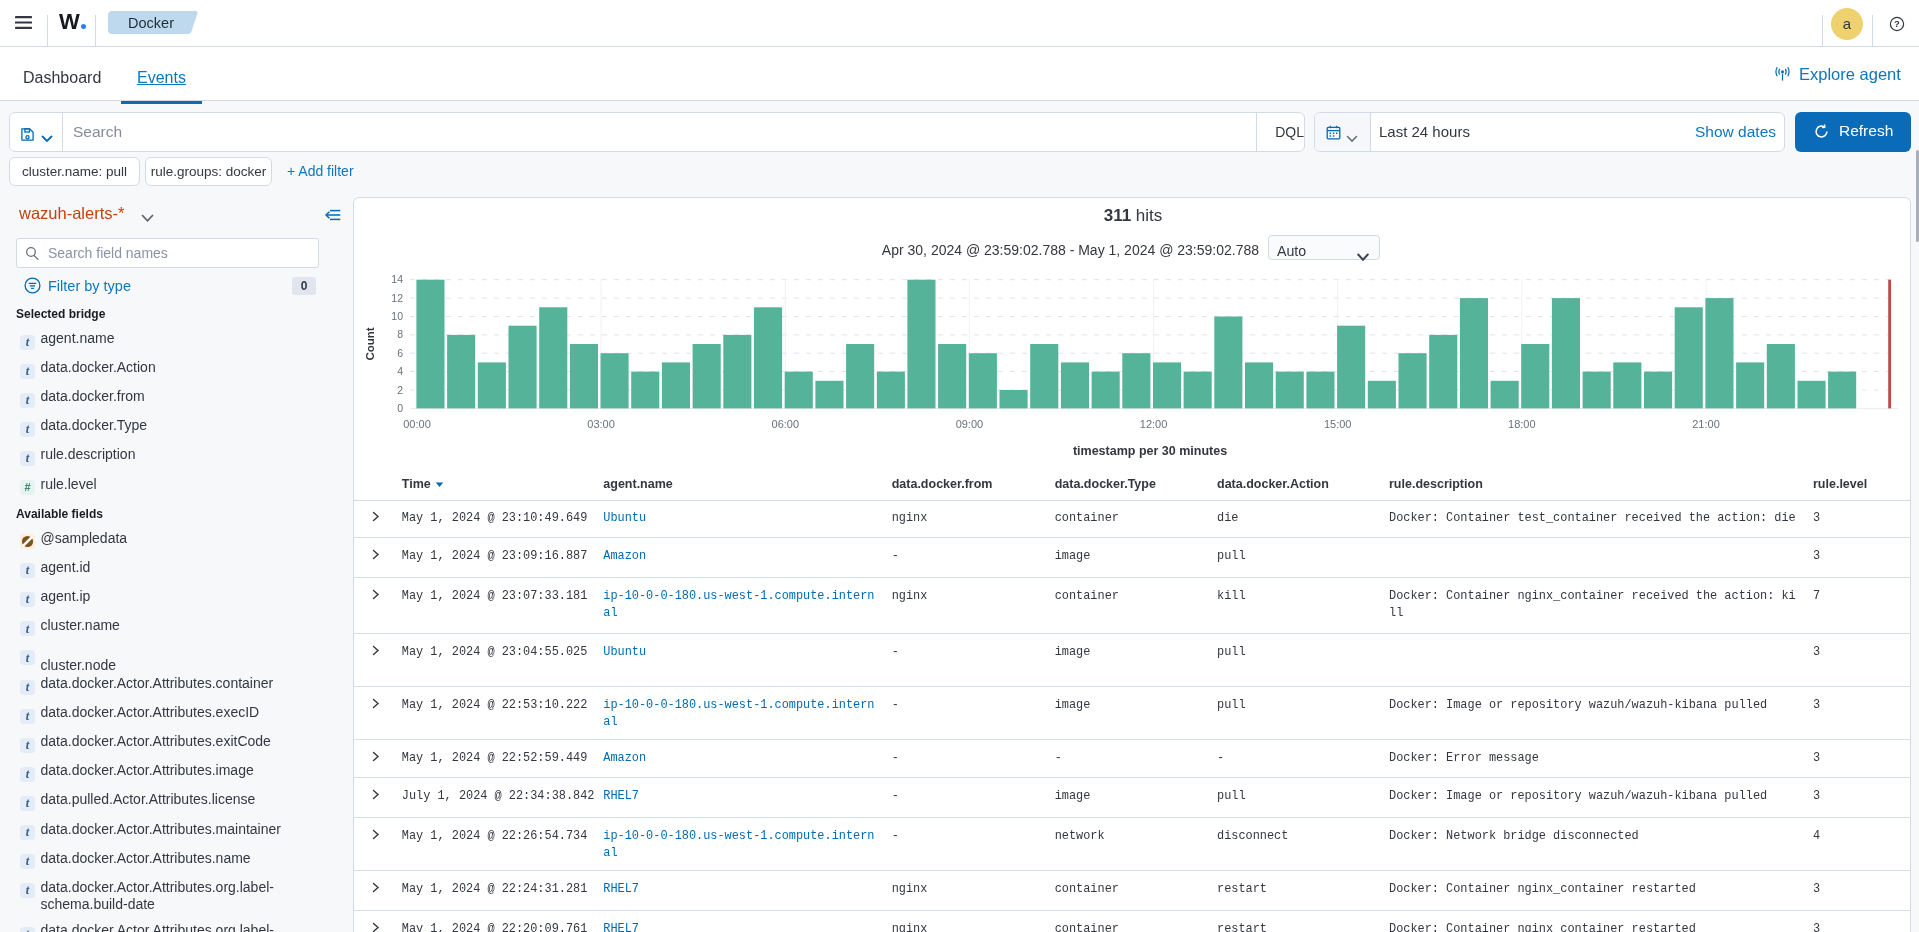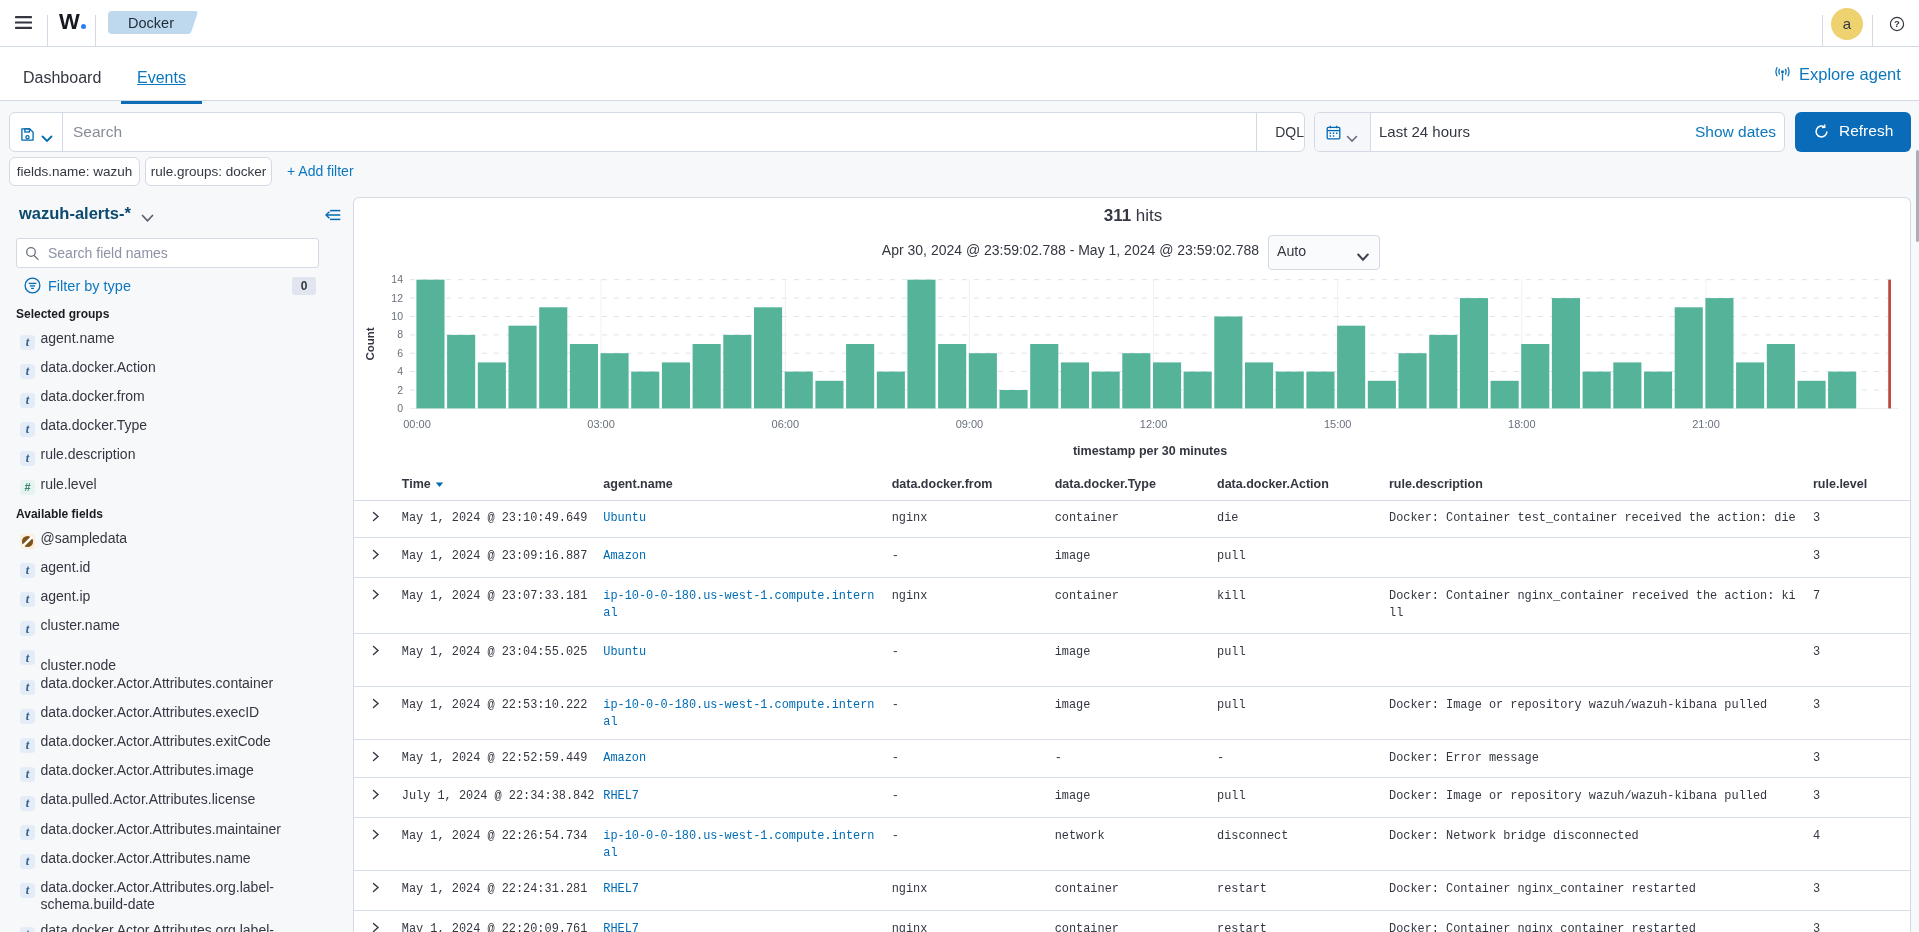--- a/index.html
+++ b/index.html
@@ -118,27 +118,27 @@
   <div class="abs" style="right:8px;top:10px;font-size:15.5px;color:#0c77be">Show dates</div>
 </div>
 <div class="abs" style="left:1795px;top:112px;width:116px;height:40px;background:#0a6cb8;border-radius:6px">
   <div class="abs" style="left:19px;top:12px"><svg width="15" height="15" viewBox="0 0 15 15" fill="none" stroke="#fff" stroke-width="1.5">
         <path d="M12.9 7.5 A5.4 5.4 0 1 1 10.5 3"></path>
         <path d="M10.7 0.6 L10.8 3.4 L8 3.5" stroke-width="1.3"></path>
       </svg></div>
   <div class="abs" style="left:44px;top:10px;font-size:15.5px;color:#fff">Refresh</div>
 </div>
 
-<div class="chip" style="left:9px;width:131px">fields.name: wazuh</div>
+<div class="chip" style="left:9px;width:131px">cluster.name: pull</div>
 <div class="chip" style="left:145px;width:127px">rule.groups: docker</div>
 <div class="abs" style="left:287px;top:163px;font-size:14px;color:#0c77be">+ Add filter</div>
 
 <div id="content">
   <div id="sidebar">
-    <div class="abs" style="left:19px;top:8px;font-size:16.5px;font-weight:bold;color:#0c4a6e">wazuh-alerts-*</div>
+    <div class="abs" style="left:19px;top:8px;font-size:16.5px;font-weight:normal;color:#c2410c">wazuh-alerts-*</div>
     <div class="abs" style="left:141px;top:13px"><svg width="13" height="9" viewBox="0 0 13 9" fill="none">
           <path d="M1.5 1.5 L6.5 6.8 L11.5 1.5" stroke="#5a606b" stroke-width="1.7" stroke-linecap="round"></path>
         </svg></div>
     <div class="abs" style="left:325px;top:11px"><svg width="16" height="12" viewBox="0 0 16 12" fill="none" stroke="#006bb4" stroke-width="1.5">
           <line x1="5" y1="1.6" x2="15.3" y2="1.6"></line>
           <line x1="1" y1="6" x2="15.3" y2="6"></line>
           <path d="M4.4 2.7 L1 6 L4.4 9.3"></path>
           <line x1="5" y1="10.4" x2="15.3" y2="10.4"></line>
         </svg></div>
     <div class="inputbox" style="left:16px;top:42px;width:303px;height:30px;border-radius:3px">
@@ -150,21 +150,21 @@
     </div>
     <div class="abs" style="left:24px;top:81px"><svg width="17" height="17" viewBox="0 0 17 17" fill="none" stroke="#006bb4" stroke-width="1.3">
           <circle cx="8.5" cy="8.5" r="7.4"></circle>
           <line x1="4.7" y1="6.4" x2="12.3" y2="6.4"></line>
           <line x1="5.9" y1="8.9" x2="11.1" y2="8.9"></line>
           <line x1="7.1" y1="11.4" x2="9.9" y2="11.4"></line>
         </svg></div>
     <div class="abs" style="left:48px;top:82px;font-size:14.5px;color:#0c77be">Filter by type</div>
     <div class="abs" style="left:292px;top:81px;width:24px;height:18px;background:#e0e5ef;border-radius:3px;
          text-align:center;line-height:18px;font-size:12px;font-weight:bold;color:#343741">0</div>
-    <div class="shead" style="top:111px">Selected groups</div>
+    <div class="shead" style="top:111px">Selected bridge</div>
     <div class="shead" style="top:310.5px">Available fields</div>
     <div class="fbadge" style="top:138.5px">
         <span class="tglyph">t</span>
       </div>
       <div class="flabel" style="top:134.0px">agent.name</div>
       <div class="fbadge" style="top:167.6px">
         <span class="tglyph">t</span>
       </div>
       <div class="flabel" style="top:163.1px">data.docker.Action</div>
       <div class="fbadge" style="top:196.7px">
@@ -240,21 +240,21 @@
       <div class="fbadge" style="top:730.9px">
         <span class="tglyph">t</span>
       </div>
       <div class="flabel" style="top:726.4px">data.docker.Actor.Attributes.org.label-</div>
   </div>
 
   <div id="panel">
     <div class="abs" style="left:0;top:8px;width:1558px;text-align:center;font-size:17px">
       <b>311</b> hits</div>
     <div class="abs" style="left:0;top:44px;width:905px;text-align:right;font-size:14px;color:#343741">Apr 30, 2024 @ 23:59:02.788 - May 1, 2024 @ 23:59:02.788</div>
-    <div class="inputbox" style="left:914px;top:37px;width:112px;height:35px;background:#fafbfd;border-radius:4px">
+    <div class="inputbox" style="left:914px;top:37px;width:112px;height:25px;background:#fafbfd;border-radius:4px">
       <div class="abs" style="left:8px;top:7px;font-size:14.2px;color:#343741">Auto</div>
       <div class="abs" style="right:10px;top:12px"><svg width="12" height="9" viewBox="0 0 12 9" fill="none">
             <path d="M1.2 1.5 L6 6.7 L10.8 1.5" stroke="#3e434d" stroke-width="2" stroke-linecap="round"></path>
           </svg></div>
     </div>
     <svg class="abs" style="left:0;top:75px" width="1558" height="163" viewBox="0 0 1558 163">
       <line x1="56" y1="117.0" x2="1544" y2="117.0" stroke="#dde3ec" stroke-width="1" stroke-dasharray="5 7"></line>
         <line x1="56" y1="98.6" x2="1544" y2="98.6" stroke="#dde3ec" stroke-width="1" stroke-dasharray="5 7"></line>
         <line x1="56" y1="80.2" x2="1544" y2="80.2" stroke="#dde3ec" stroke-width="1" stroke-dasharray="5 7"></line>
         <line x1="56" y1="61.9" x2="1544" y2="61.9" stroke="#dde3ec" stroke-width="1" stroke-dasharray="5 7"></line>

